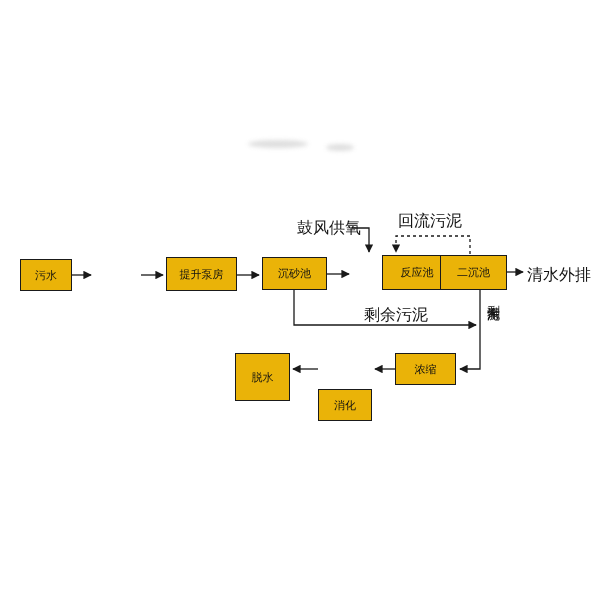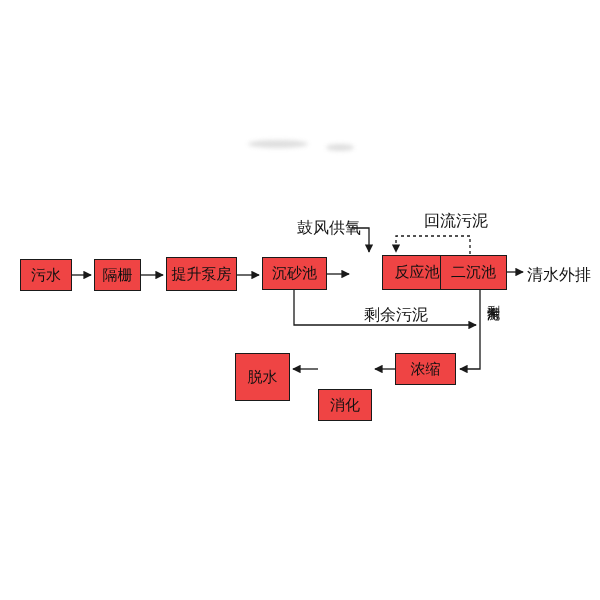--- a/index.html
+++ b/index.html
@@ -8,23 +8,23 @@
     width:600px;height:600px;
     background:#ffffff;
     font-family:"Liberation Sans","DejaVu Sans",sans-serif;
     color:#111111;
     overflow:hidden;
   }
   .wires{position:absolute;left:0;top:0;width:600px;height:600px;}
   .box{
     position:absolute;
     border:1px solid #1a1a1a;
-    background:#ef4444;
+    background:#eab308;
     display:flex;align-items:center;justify-content:center;
-    font-size:15px;
+    font-size:11px;
     color:#111111;
     box-sizing:border-box;
     white-space:nowrap;
   }
   .flabel{
     position:absolute;
     font-size:16px;
     color:#111111;
     white-space:nowrap;
   }
@@ -77,23 +77,20 @@
     </g>
   </svg>
 
   <div class="smudge" style="left:248px;top:140px;width:60px;height:8px;"></div>
   <div class="smudge" style="left:326px;top:144px;width:28px;height:7px;"></div>
 
   <div class="box" style="left:20px;top:259px;width:52px;height:32px;">
     <span>污水</span>
   </div>
 
-  <div class="box" style="left:94px;top:259px;width:47px;height:32px;">
-    <span>隔栅</span>
-  </div>
 
   <div class="box" style="left:166px;top:257px;width:71px;height:34px;">
     <span>提升泵房</span>
   </div>
 
   <div class="box" style="left:262px;top:257px;width:65px;height:33px;">
     <span>沉砂池</span>
   </div>
 
   <div class="box" style="left:352px;top:255px;width:70px;height:35px;margin-left:30px;">
@@ -111,21 +108,21 @@
   <div class="box" style="left:318px;top:353px;width:54px;height:32px;margin-top:36px;">
     <span>消化</span>
   </div>
 
   <div class="box" style="left:235px;top:353px;width:55px;height:48px;">
     <span>脱水</span>
   </div>
 
   <div class="flabel" style="left:297px;top:218px;">鼓风供氧</div>
 
-  <div class="flabel" style="left:398px;top:211px;margin-left:26px;">回流污泥</div>
+  <div class="flabel" style="left:398px;top:211px;">回流污泥</div>
 
   <div class="flabel" style="left:364px;top:305px;">剩余污泥</div>
 
   <div class="vlabel" style="left:484px;top:295px;">剩余污泥</div>
 
   <div class="flabel" style="left:527px;top:265px;">清水外排</div>
 
 </div>
 
 </body></html>

